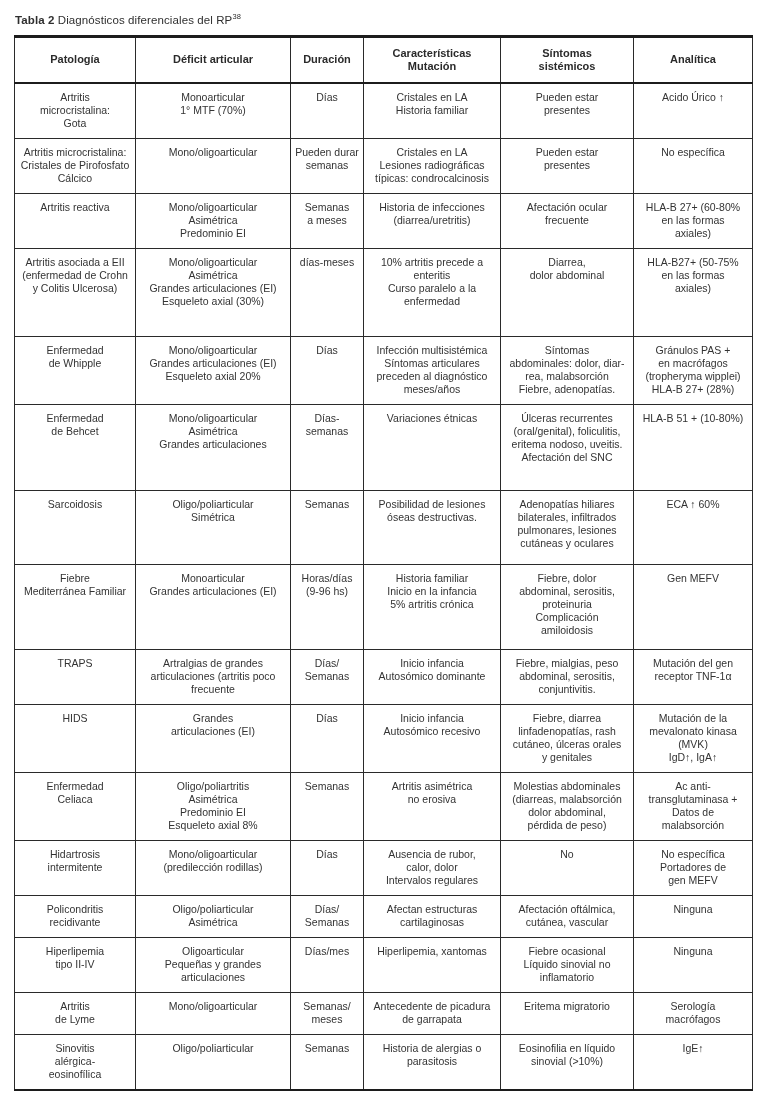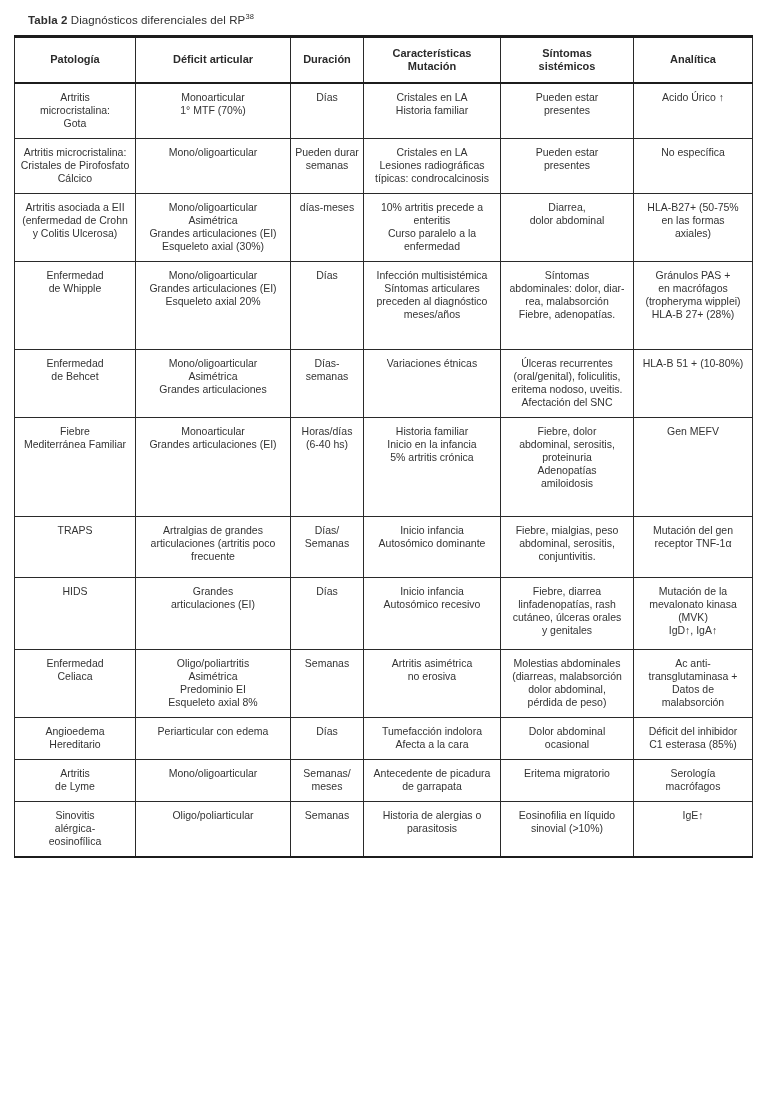--- a/index.html
+++ b/index.html
@@ -12,21 +12,21 @@
   .page {
     width: 765px;
     height: 1101px;
     box-sizing: border-box;
     padding: 10px 13px 0 14px;
     background: #ffffff;
     overflow: hidden;
   }
   .title {
     font-size: 11.5px;
-    margin: 2px 0 9px 14px;
+    margin: 2px 0 9px 1px;
     color: #2f2f2f;
     letter-spacing: 0.1px;
   }
   .title b { font-weight: bold; }
   .title sup { font-size: 7.5px; }
 
   table.diff-table {
     width: 738px;
     border-collapse: collapse;
     table-layout: fixed;
@@ -123,20 +123,35 @@
           <td>Pueden durar
 semanas</td>
           <td>Cristales en LA
 Lesiones radiográficas
 típicas: condrocalcinosis</td>
           <td>Pueden estar
 presentes</td>
           <td>No específica</td>
         </tr>
         <tr>
+          <td>Artritis reactiva</td>
+          <td>Mono/oligoarticular
+Asimétrica
+Predominio EI</td>
+          <td>Semanas
+a meses</td>
+          <td>Historia de infecciones
+(diarrea/uretritis)</td>
+          <td>Afectación ocular
+frecuente</td>
+          <td>HLA-B 27+ (60-80%
+en las formas
+axiales)</td>
+        </tr>
+        <tr>
           <td>Artritis asociada a EII
 (enfermedad de Crohn
 y Colitis Ulcerosa)</td>
           <td>Mono/oligoarticular
 Asimétrica
 Grandes articulaciones (EI)
 Esqueleto axial (30%)</td>
           <td>días-meses</td>
           <td>10% artritis precede a
 enteritis
@@ -176,33 +191,46 @@
 Grandes articulaciones</td>
           <td>Días-semanas</td>
           <td>Variaciones étnicas</td>
           <td>Úlceras recurrentes
 (oral/genital), foliculitis,
 eritema nodoso, uveitis.
 Afectación del SNC</td>
           <td>HLA-B 51 + (10-80%)</td>
         </tr>
         <tr>
+          <td>Sarcoidosis</td>
+          <td>Oligo/poliarticular
+Simétrica</td>
+          <td>Semanas</td>
+          <td>Posibilidad de lesiones
+óseas destructivas.</td>
+          <td>Adenopatías hiliares
+bilaterales, infiltrados
+pulmonares, lesiones
+cutáneas y oculares</td>
+          <td>ECA ↑ 60%</td>
+        </tr>
+        <tr>
           <td>Fiebre
 Mediterránea Familiar</td>
           <td>Monoarticular
 Grandes articulaciones (EI)</td>
           <td>Horas/días
-(6-40 hs)</td>
+(9-96 hs)</td>
           <td>Historia familiar
 Inicio en la infancia
 5% artritis crónica</td>
           <td>Fiebre, dolor
 abdominal, serositis,
 proteinuria
-Adenopatías
+Complicación
 amiloidosis</td>
           <td>Gen MEFV</td>
         </tr>
         <tr>
           <td>TRAPS</td>
           <td>Artralgias de grandes
 articulaciones (artritis poco
 frecuente</td>
           <td>Días/
 Semanas</td>
@@ -243,30 +271,58 @@
           <td>Molestias abdominales
 (diarreas, malabsorción
 dolor abdominal,
 pérdida de peso)</td>
           <td>Ac anti-
 transglutaminasa +
 Datos de
 malabsorción</td>
         </tr>
         <tr>
-          <td>Angioedema
-Hereditario</td>
-          <td>Periarticular con edema</td>
+          <td>Hidartrosis
+intermitente</td>
+          <td>Mono/oligoarticular
+(predilección rodillas)</td>
           <td>Días</td>
-          <td>Tumefacción indolora
-Afecta a la cara</td>
-          <td>Dolor abdominal
-ocasional</td>
-          <td>Déficit del inhibidor
-C1 esterasa (85%)</td>
+          <td>Ausencia de rubor,
+calor, dolor
+Intervalos regulares</td>
+          <td>No</td>
+          <td>No específica
+Portadores de
+gen MEFV</td>
+        </tr>
+        <tr>
+          <td>Policondritis
+recidivante</td>
+          <td>Oligo/poliarticular
+Asimétrica</td>
+          <td>Días/
+Semanas</td>
+          <td>Afectan estructuras
+cartilaginosas</td>
+          <td>Afectación oftálmica,
+cutánea, vascular</td>
+          <td>Ninguna</td>
+        </tr>
+        <tr>
+          <td>Hiperlipemia
+tipo II-IV</td>
+          <td>Oligoarticular
+Pequeñas y grandes
+articulaciones</td>
+          <td>Días/mes</td>
+          <td>Hiperlipemia, xantomas</td>
+          <td>Fiebre ocasional
+Líquido sinovial no
+inflamatorio</td>
+          <td>Ninguna</td>
         </tr>
         <tr>
           <td>Artritis
 de Lyme</td>
           <td>Mono/oligoarticular</td>
           <td>Semanas/
 meses</td>
           <td>Antecedente de picadura
 de garrapata</td>
           <td>Eritema migratorio</td>

